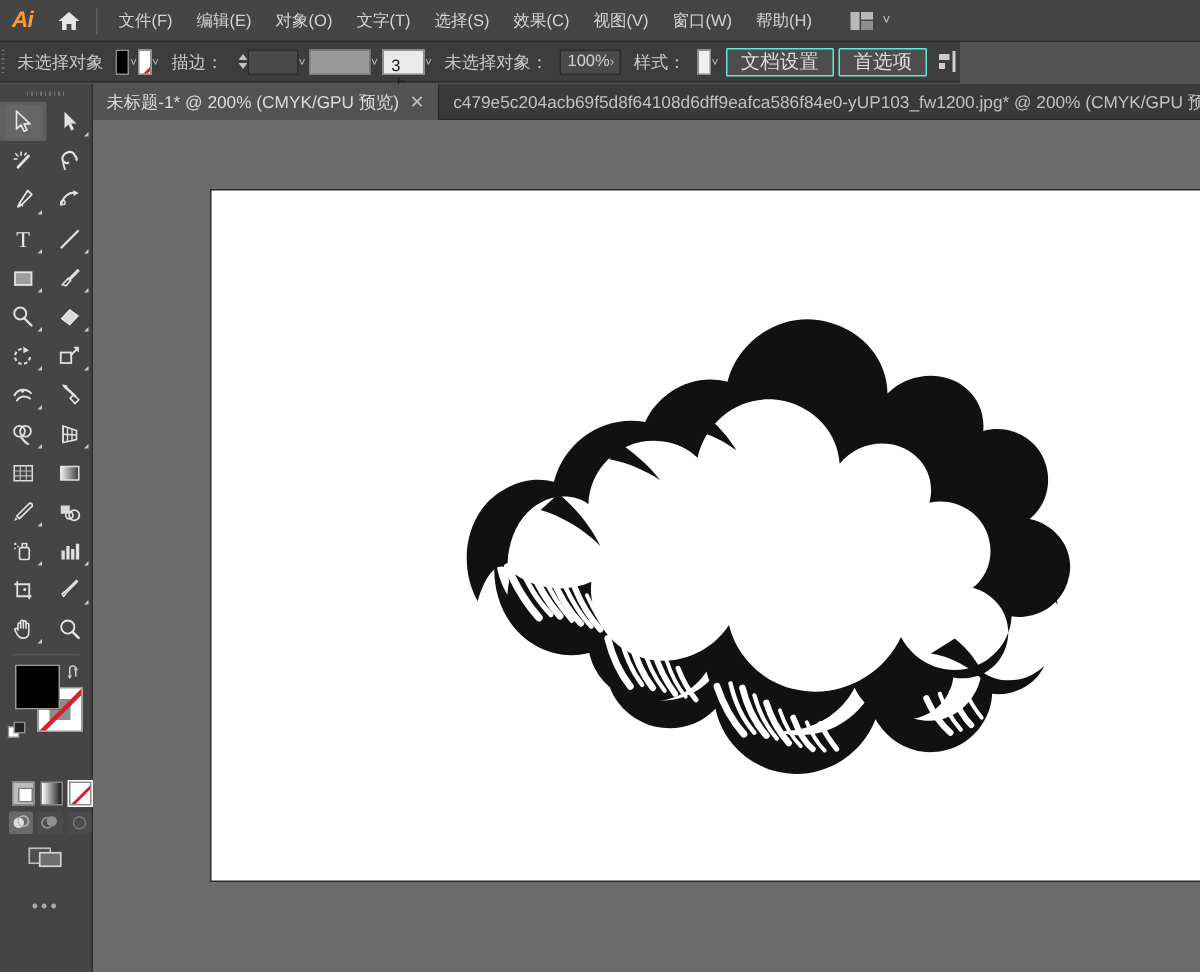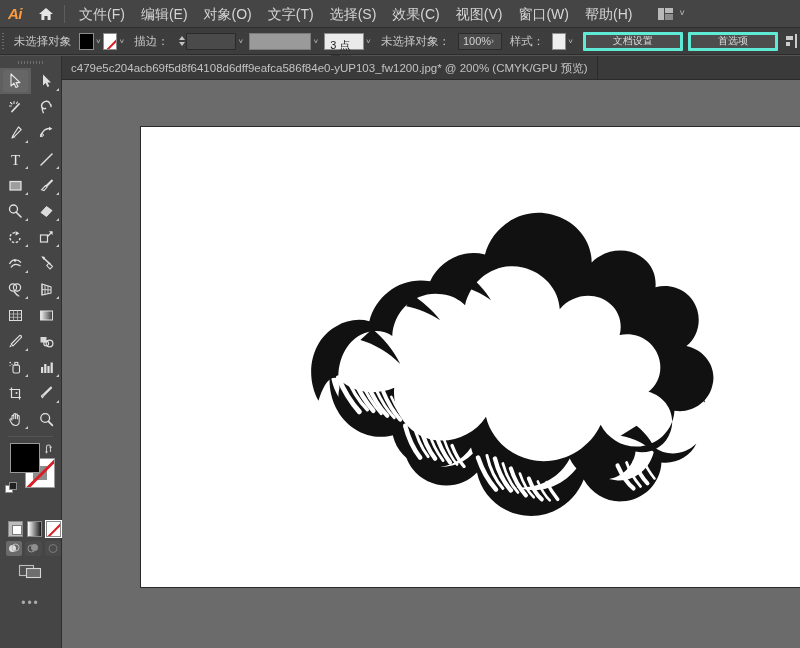--- a/index.html
+++ b/index.html
@@ -24,37 +24,37 @@
     width: 30px; height: 28px; display: flex; align-items: center; justify-content: center;
     color: #ff9a3c; font-size: 15px; font-weight: bold; font-style: italic;
     letter-spacing: -0.5px;
   }
   .home-btn {
     width: 32px; height: 28px; display: flex; align-items: center; justify-content: center;
   }
   .menu-sep { width: 1px; height: 18px; background: #5d5d5d; margin: 0 6px 0 2px; }
   .menu-item {
     padding: 0 8px; height: 28px; line-height: 28px;
-    color: #d4d4d4; font-size: 14px; white-space: nowrap; cursor: default;
+    color: #d4d4d4; font-size: 11px; white-space: nowrap; cursor: default;
   }
   .ws-switch {
     margin-left: 14px; display: flex; align-items: center; gap: 6px; padding: 0 4px; height: 22px;
   }
   .ws-icon { width: 15px; height: 12px; position: relative; }
   .ws-icon i {
     position: absolute; display: block; background: #b9b9b9;
   }
   .ws-icon i:nth-child(1) { left:0; top:0; width:6px; height:12px; }
   .ws-icon i:nth-child(2) { left:7px; top:0; width:8px; height:5px; }
   .ws-icon i:nth-child(3) { left:7px; top:6px; width:8px; height:6px; background:#8d8d8d; }
   .caret { color: #c5c5c5; font-size: 9px; line-height: 1; }
 
   
   .ctrlbar {
-    position: absolute; left: 0; top: 28px; width: 800px; height: 27px;
+    position: absolute; left: 0; top: 28px; width: 640px; height: 27px;
     background: #3d3d3d;
     display: flex; align-items: center; gap: 0;
     border-bottom: 1px solid #2c2c2c;
     font-size: 11.5px; color: #cccccc;
   }
   .grip {
     width: 9px; height: 27px; display: flex; align-items: center; justify-content: center;
   }
   .grip span { display:block; width:2px; height:16px;
     background: repeating-linear-gradient(to bottom,#6b6b6b 0 1px,transparent 1px 3px); }
@@ -94,22 +94,22 @@
     display:flex; align-items:center; gap:4px; padding: 0 5px; font-size: 11px; flex-direction: column;
   }
   .brush-dot { width: 3px; height: 3px; border-radius: 50%; background: #111; }
   .opacity-field {
     height: 17px; background: #4a4a4a; border: 1px solid #2b2b2b;
     display:flex; align-items:center; justify-content:flex-start;
     width: 62px; padding: 0 4px; color: #d0d0d0; font-size: 11px;
   }
   .style-swatch { width: 20px; height: 17px; background: #efefef; border: 1px solid #8c8c8c; }
   .ctrl-btn {
-    height: 19px; padding: 0 27px; background: #4d4d4d; border: 3px solid #5eead4;
-    color: #dcdcdc; font-size: 10px; display: flex; align-items: center;
+    height: 19px; padding: 0 9px; background: #4d4d4d; border: 1px solid #5eead4;
+    color: #dcdcdc; font-size: 13px; display: flex; align-items: center;
     border-radius: 1px; white-space: nowrap;
   }
   .align-icon { width: 16px; height: 16px; margin-left: 6px; position: relative; }
 
   
   .tabbar {
     position: absolute; left: 62px; top: 56px; width: 738px; height: 24px;
     background: #3a3a3a; display: flex; align-items: stretch;
     border-bottom: 1px solid #2a2a2a;
   }
@@ -281,20 +281,24 @@
     <div class="align-icon">
       <svg width="16" height="16" viewBox="0 0 16 16">
         <rect x="2" y="3" width="7" height="4" fill="#cccccc"></rect>
         <rect x="2" y="9" width="4" height="4" fill="#cccccc"></rect>
         <rect x="11" y="1" width="2" height="14" fill="#cccccc"></rect>
       </svg>
     </div>
   </div>
 
   <div class="tabbar">
+    <div class="tab active">
+      <span>未标题-1* @ 200% (CMYK/GPU 预览)</span>
+      <span class="tab-close">✕</span>
+    </div>
     <div class="tab">
       <span>c479e5c204acb69f5d8f64108d6dff9eafca586f84e0-yUP103_fw1200.jpg* @ 200% (CMYK/GPU 预览)</span>
 
     </div>
   </div>
 
   <div class="toolpanel">
     <div class="tp-grip">
         <span></span>
       </div>

